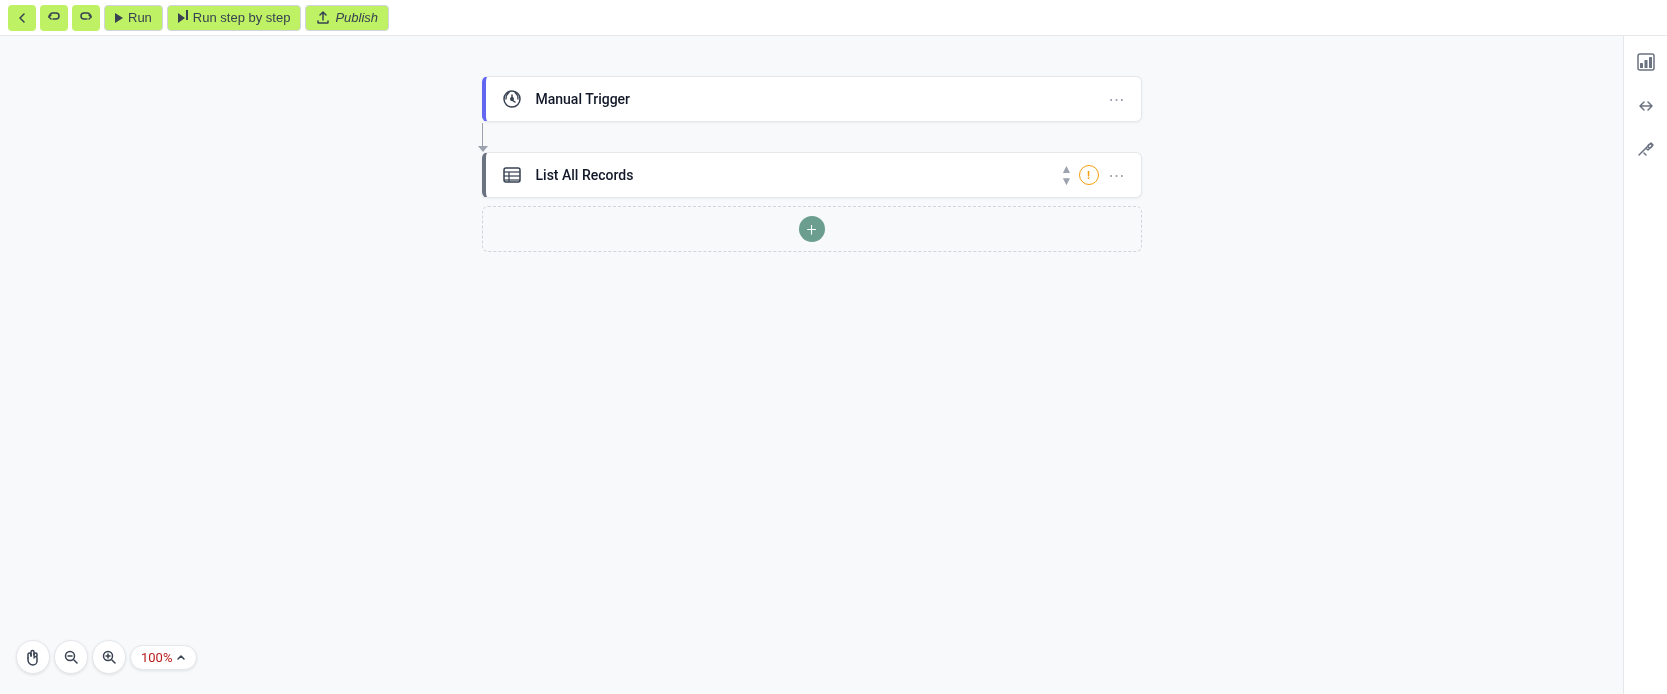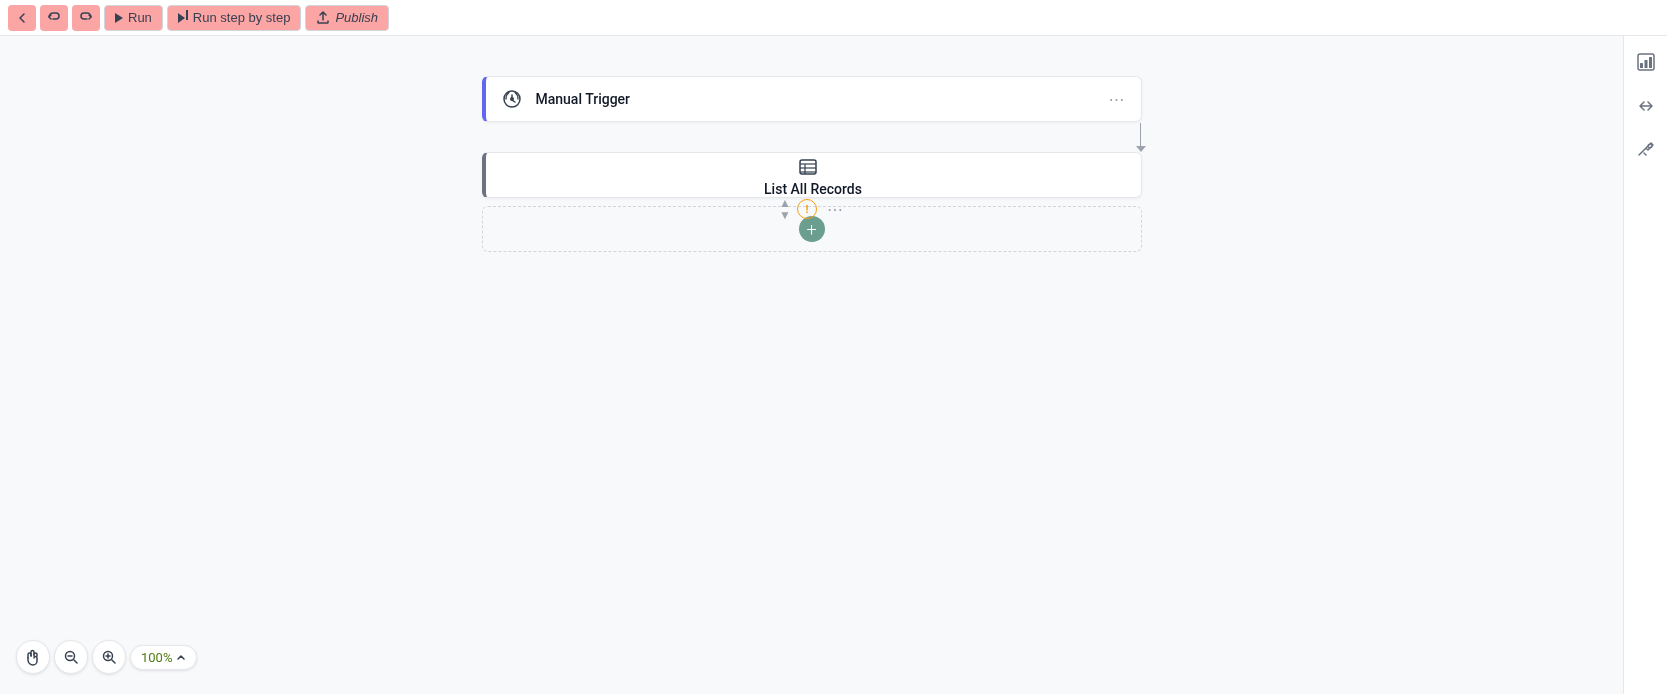--- a/index.html
+++ b/index.html
@@ -23,21 +23,21 @@
       background: #ffffff;
     }
 
     .toolbar-btn {
       display: flex;
       align-items: center;
       gap: 5px;
       padding: 4px 10px;
       border: 1px solid #d1d5db;
       border-radius: 4px;
-      background: #fca5a5;
+      background: #bef264;
       font-size: 13px;
       color: #374151;
       cursor: pointer;
       height: 26px;
     }
 
     .toolbar-btn.icon-only {
       padding: 4px 6px;
       border: none;
       color: #6b7280;
@@ -96,21 +96,21 @@
       background: #f8f9fa;
       display: flex;
       align-items: flex-start;
       justify-content: center;
       padding-top: 40px;
     }
 
     .workflow-column {
       display: flex;
       flex-direction: column;
-      align-items: flex-end;
+      align-items: flex-start;
       width: 660px;
     }
 
     
     .node-card {
       width: 660px;
       background: #ffffff;
       border: 1px solid #e5e7eb;
       border-radius: 6px;
       display: flex;
@@ -120,21 +120,20 @@
       position: relative;
       box-shadow: 0 1px 3px rgba(0,0,0,0.05);
     }
 
     .node-card.trigger-card {
       border-left: 4px solid #6366f1;
     }
 
     .node-card.action-card {
       border-left: 4px solid #6b7280;
-      flex-direction: column;
     }
 
     .node-icon {
       width: 28px;
       height: 28px;
       display: flex;
       align-items: center;
       justify-content: center;
       font-size: 16px;
       color: #374151;
@@ -266,21 +265,21 @@
 
     .zoom-level-pill {
       display: flex;
       align-items: center;
       gap: 4px;
       background: #ffffff;
       border: 1px solid #e5e7eb;
       border-radius: 20px;
       padding: 4px 10px;
       font-size: 13px;
-      color: #4d7c0f;
+      color: #b91c1c;
       box-shadow: 0 1px 3px rgba(0,0,0,0.1);
       cursor: pointer;
     }
 
     .hand-btn {
       width: 34px;
       height: 34px;
       border-radius: 50%;
       background: #ffffff;
       border: 1px solid #e5e7eb;

